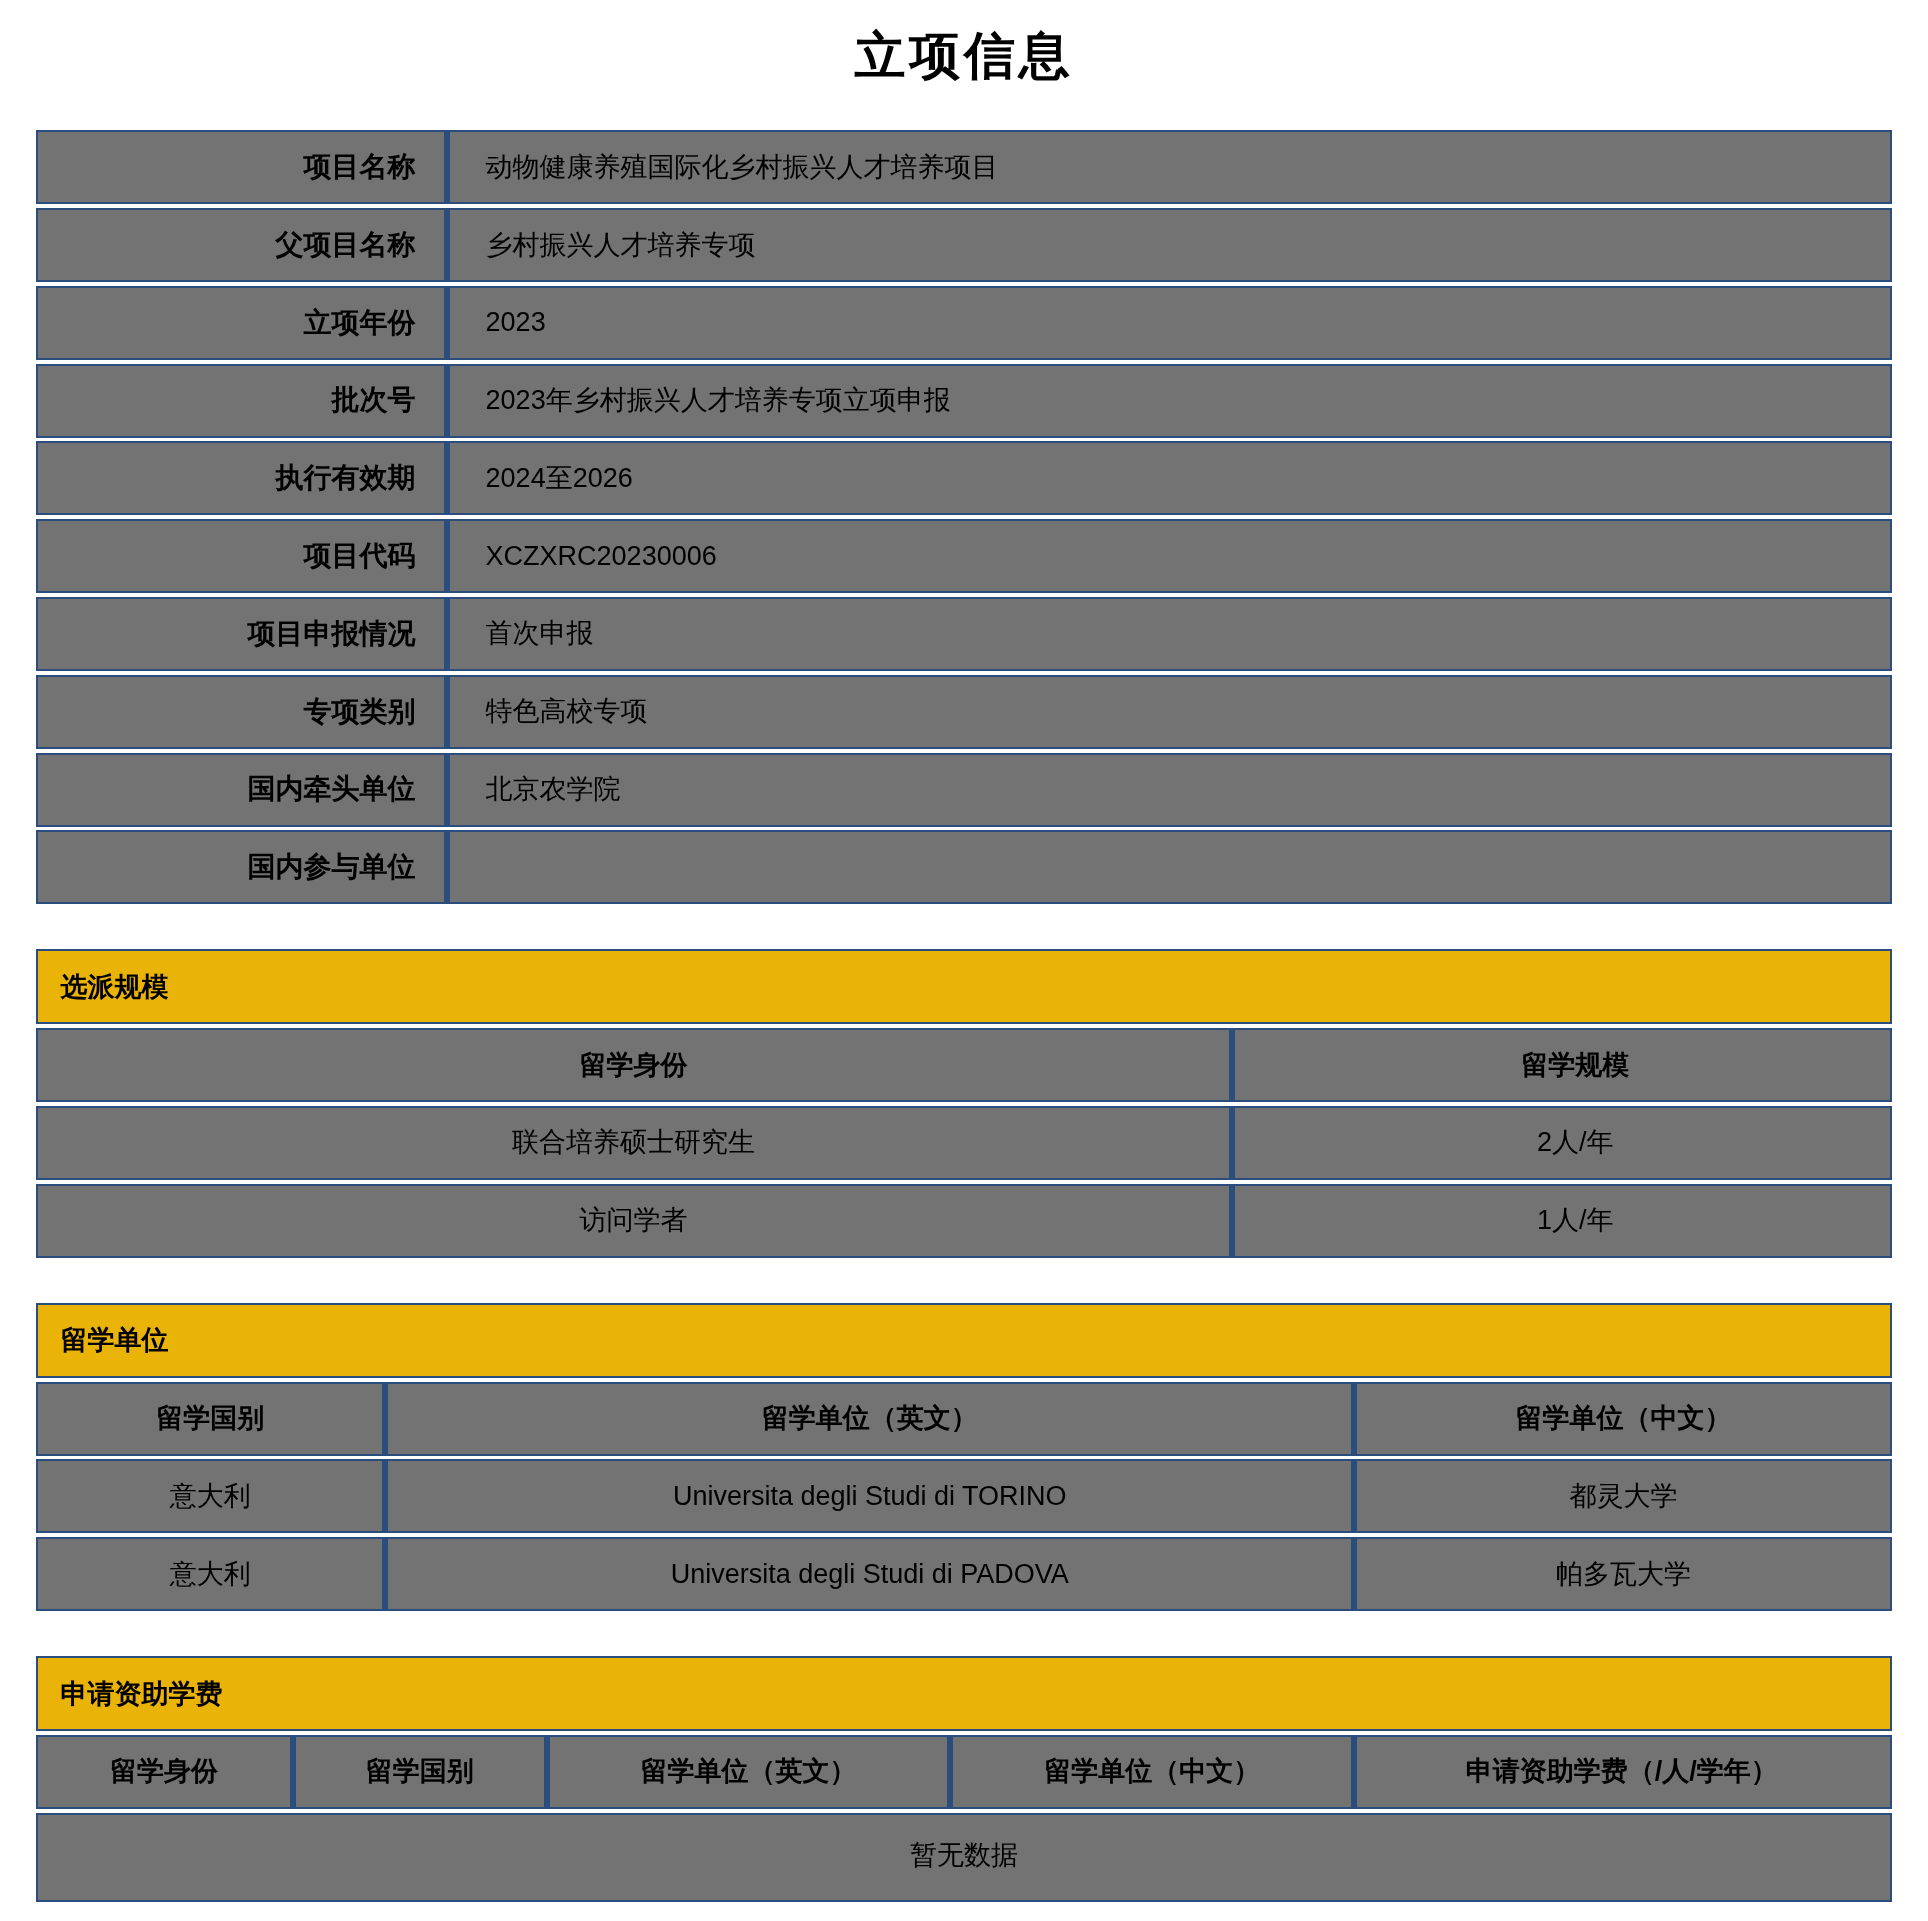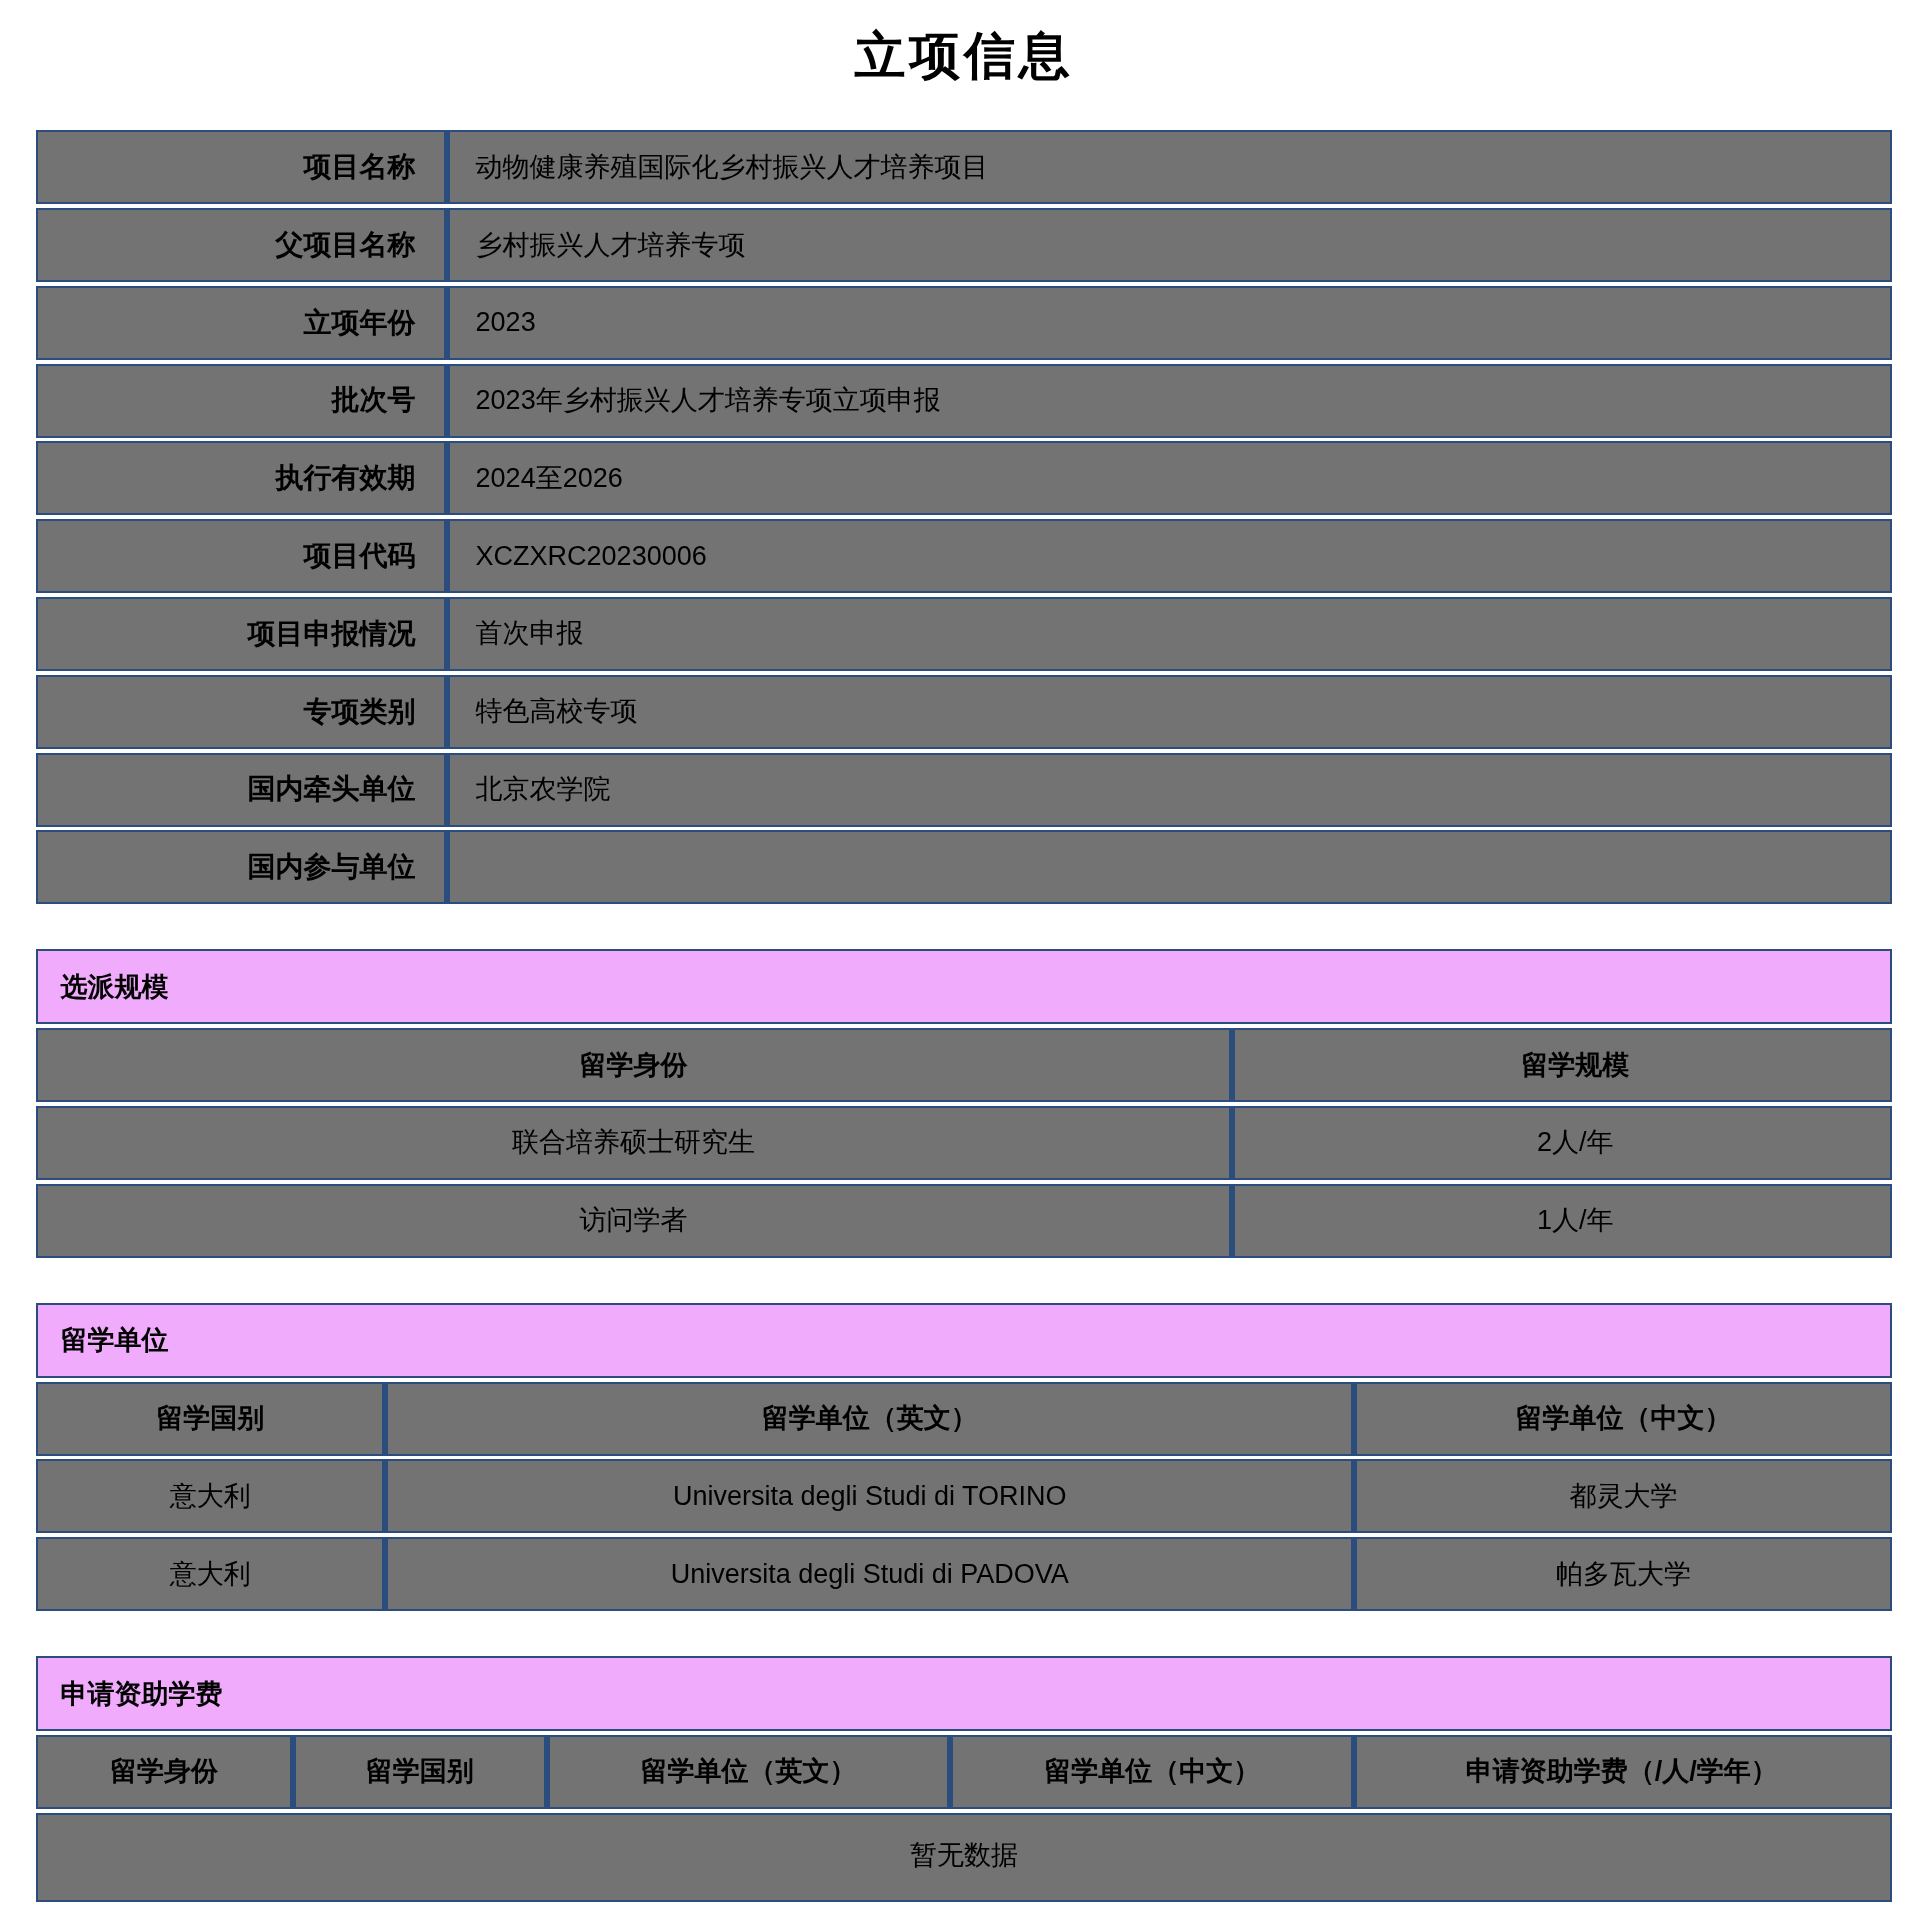--- a/index.html
+++ b/index.html
@@ -41,27 +41,27 @@
     justify-content: flex-end;
     text-align: right;
     padding-right: 28px;
     font-weight: 700;
     font-size: 28px;
   }
   .cell.val {
     width: 78.1%;
     justify-content: flex-start;
     text-align: center;
-    padding-left: 26px;
+    padding-left: 36px;
   }
   
   .section { margin-top: 45px; }
   .section-header {
     border: 2.8px solid #2b4d7e;
-    background: #f0abfc;
+    background: #eab308;
     min-height: 75px;
     display: flex;
     align-items: center;
     padding: 0 22.6px;
     font-size: 27px;
     font-weight: 700;
     margin-bottom: 3.8px;
   }
   .cell.ctr { justify-content: center; text-align: center; }
   .hdr .cell { font-weight: 700; }

